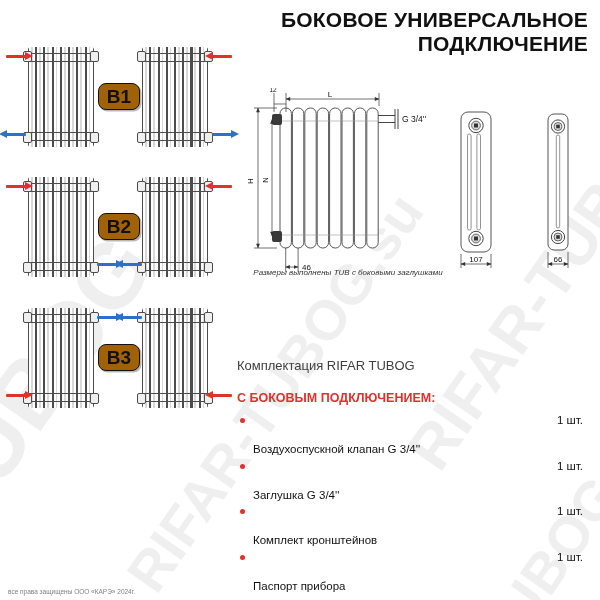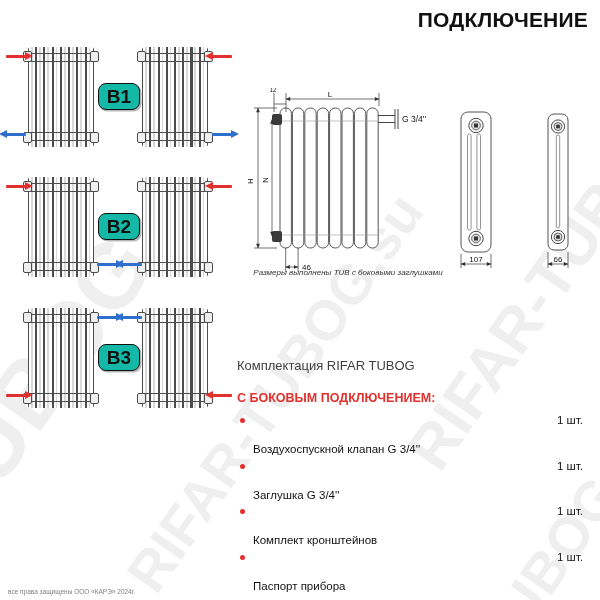--- a/index.html
+++ b/index.html
@@ -24,21 +24,21 @@
       #d8d8d8 3px 4.6px,#ffffff 4.6px 7.25px,#4c4c4c 7.25px 8.25px);}
   .rad-left{left:18px}.rad-right{left:132px}
   .radiator .cap{position:absolute;width:7px;height:9px;background:#efefef;
     border:1px solid #4c4c4c;border-radius:2px;}
   .cap.tl{left:-5px;top:4px}.cap.tr{right:-5px;top:4px}
   .cap.bl{left:-5px;bottom:4px}.cap.br{right:-5px;bottom:4px}
   .radiator .collector{position:absolute;left:-1px;right:-1px;height:7px;
     border-top:1px solid #4c4c4c;border-bottom:1px solid #4c4c4c;}
   .collector.top{top:6px}.collector.bot{bottom:6px}
   .scheme-label{position:absolute;left:88px;top:38px;width:40px;height:25px;
-    border:1.5px solid #111;border-radius:8px;background:#14b8a6;
+    border:1.5px solid #111;border-radius:8px;background:#a16207;
     box-shadow:1.5px 1.5px 0 rgba(0,0,0,.28);
     display:flex;align-items:center;justify-content:center;
     font-weight:800;font-size:19px;color:#111;}
   
   .arrow{position:absolute;width:20px;height:2.5px;border-radius:1px;}
   .arrow.red{background:var(--red,#e2302c)}
   .arrow.blue{background:var(--blue,#2e6fcd)}
   .arrow::after{content:"";position:absolute;top:50%;transform:translateY(-50%);
     width:0;height:0;border-top:4.5px solid transparent;border-bottom:4.5px solid transparent;}
   .arrow.right::after{right:-7px;border-left:8px solid;}
@@ -76,20 +76,21 @@
 <div class="page">
 
   <div class="wm wm1">TUBOG</div>
   <div class="wm wm2">RIFAR-TUBOG.su</div>
   <div class="wm wm3">RIFAR-TUBOG</div>
   <div class="wm wm4">TUBOG.su</div>
 
   <div class="layer">
 
     <div class="title">
+      <div>БОКОВОЕ УНИВЕРСАЛЬНОЕ</div>
       <div>ПОДКЛЮЧЕНИЕ</div>
     </div>
 
     <div class="scheme s1">
       <div class="radiator rad-left">
           <i class="collector top"></i>
           <i class="collector bot"></i>
           <i class="cap tl"></i>
           <i class="cap tr"></i>
           <i class="cap bl"></i>

